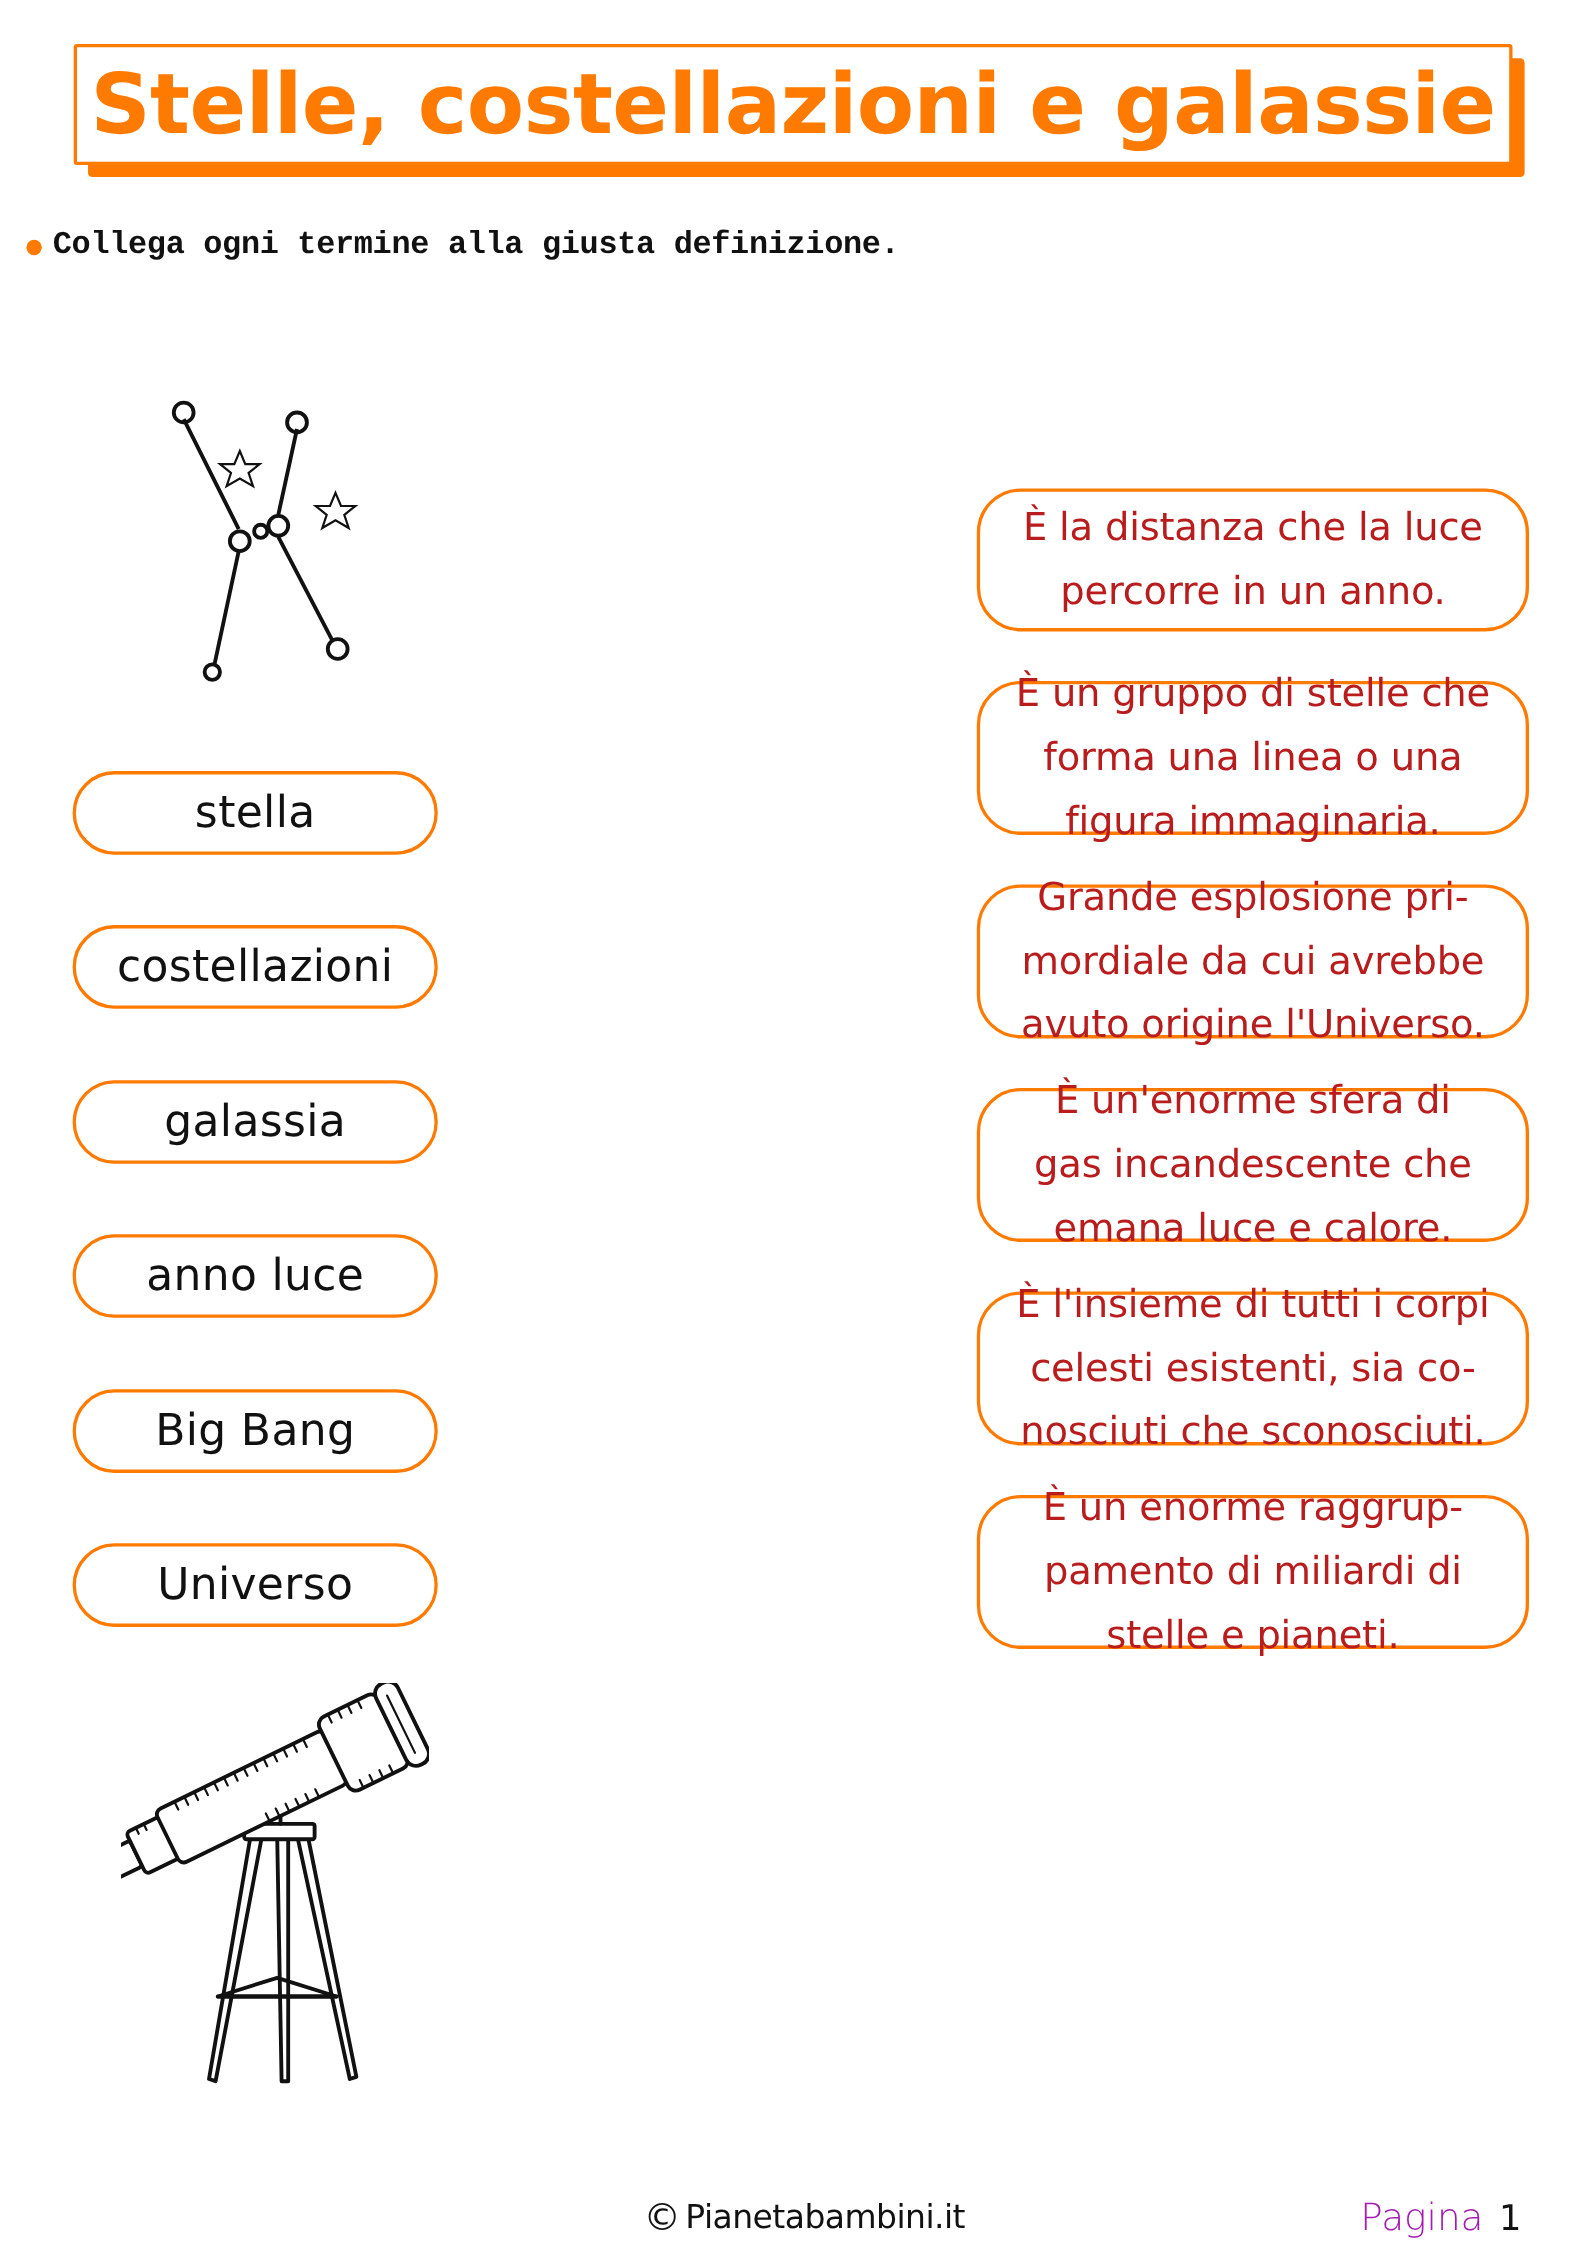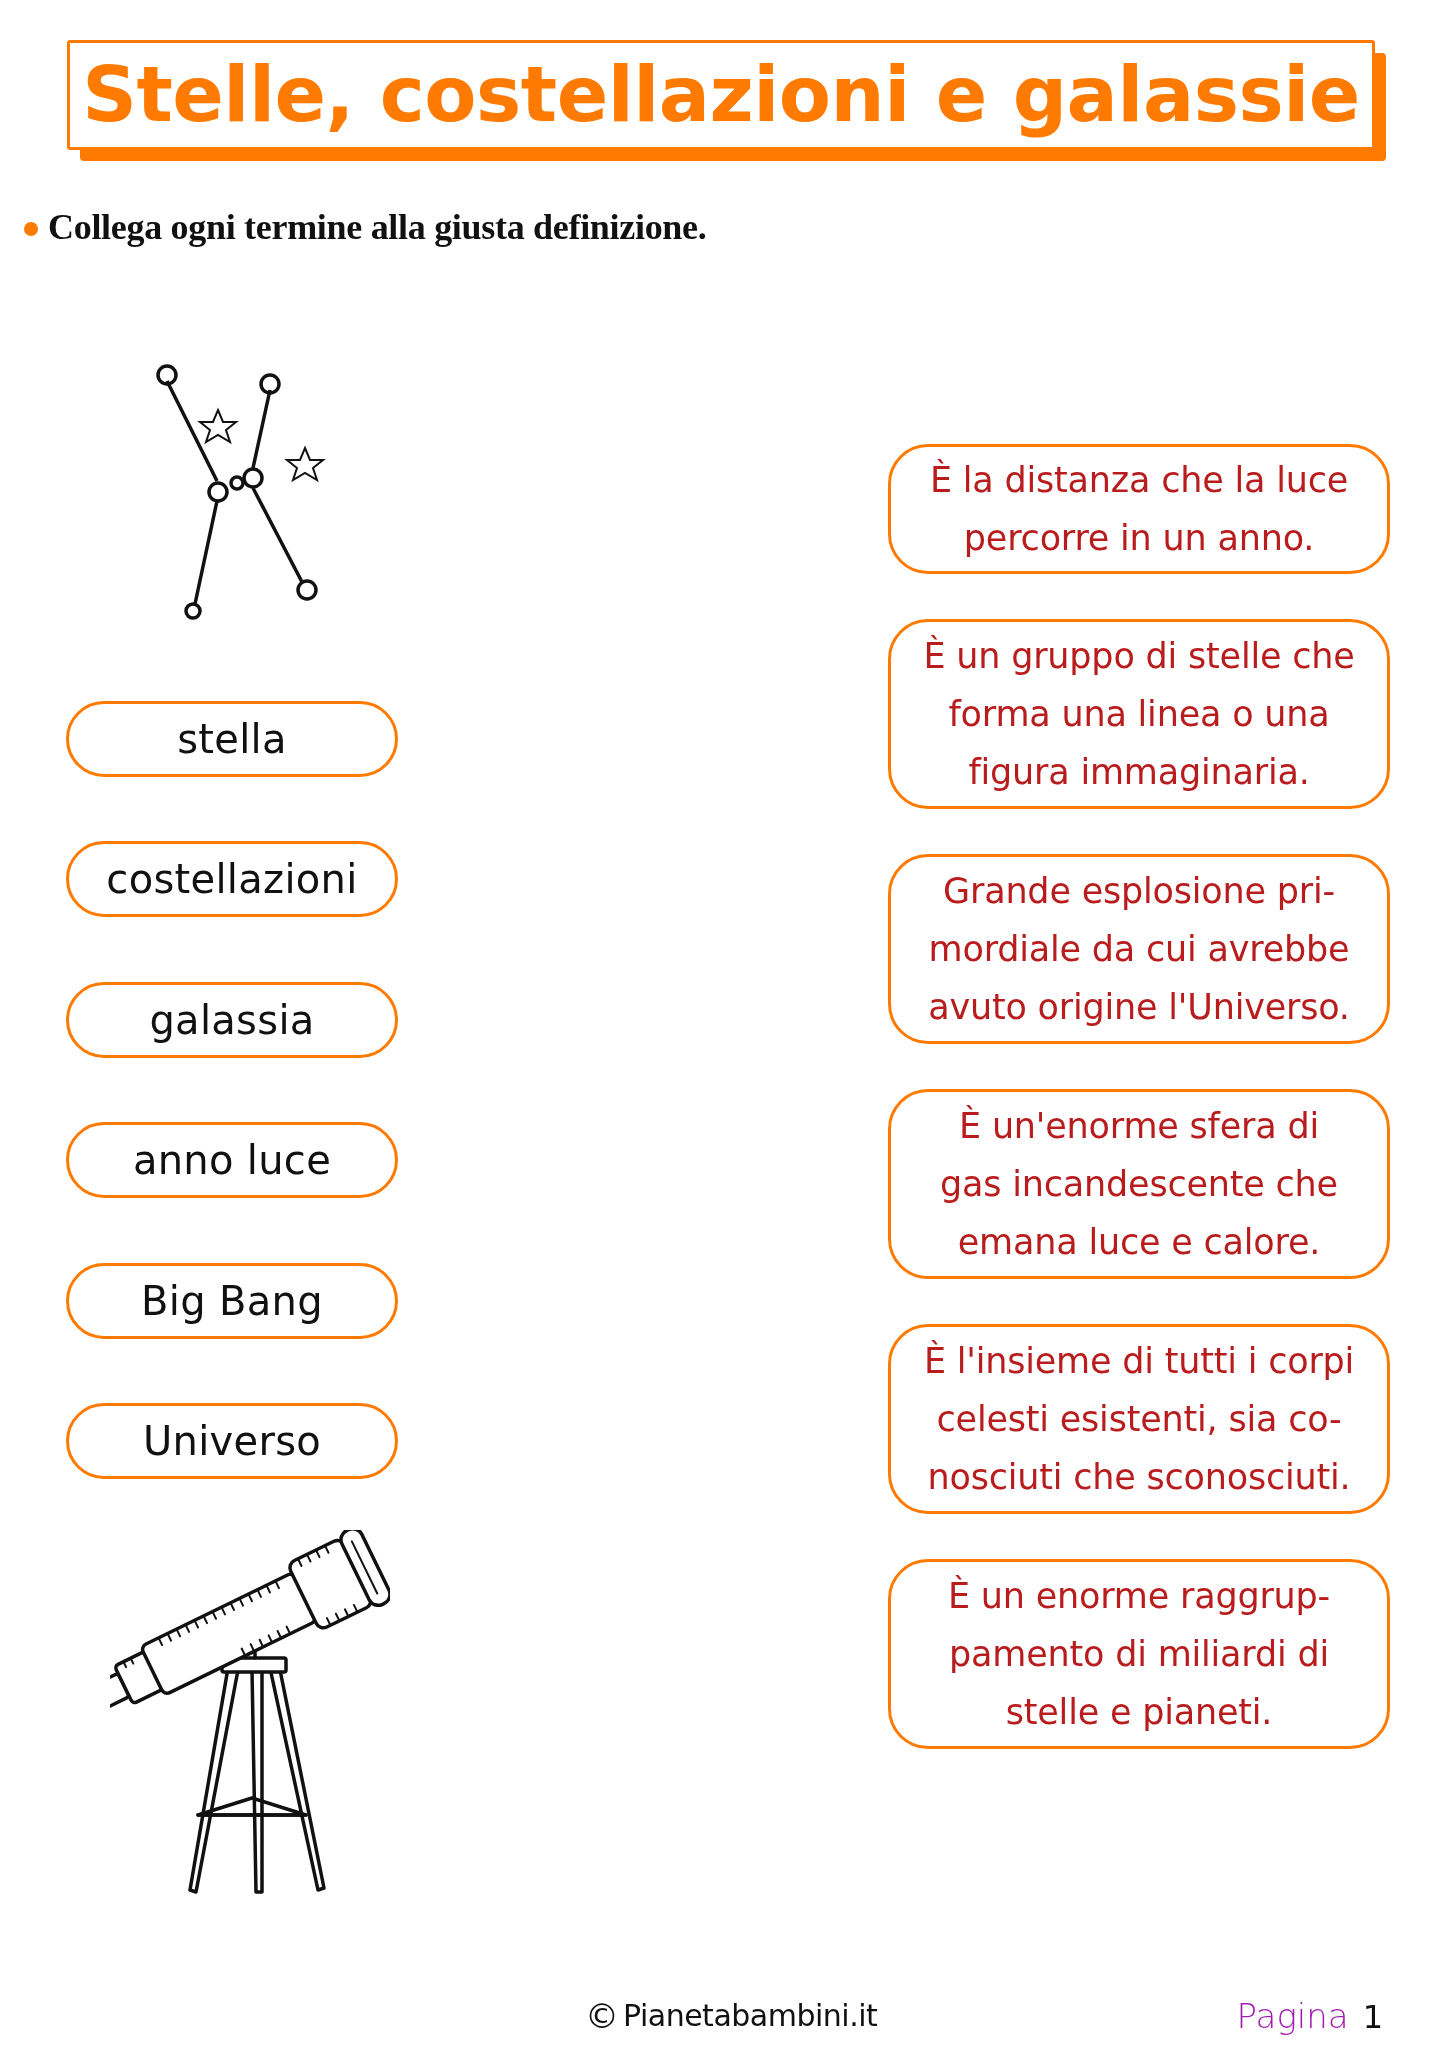--- a/index.html
+++ b/index.html
@@ -40,23 +40,23 @@
       left: 24px; top: 206px;
       display: flex; align-items: center;
       gap: 10px;
     }
     .bullet {
       width: 14px; height: 14px; border-radius: 50%;
       background: #ff7a00;
       margin-top: 4px;
     }
     .instruction-text {
-      font-family: Liberation Serif, serif;
+      font-family: Liberation Mono, monospace;
       font-weight: bold;
-      font-size: 36px;
+      font-size: 29px;
       color: #111;
       letter-spacing: -0.3px;
       text-align: center;
     }
     .constellation {
       position: absolute;
       left: 150px; top: 360px;
       width: 200px; height: 270px;
     }
     .terms {
@@ -89,21 +89,21 @@
       box-sizing: border-box;
       width: 502px;
       border: 3px solid #ff7a00;
       border-radius: 40px;
       display: flex; align-items: center; justify-content: center;
       text-align: center;
       margin-bottom: 45px;
       background: #fff;
     }
     .def.two { height: 130px; }
-    .def.three { height: 190px; }
+    .def.three { height: 140px; }
     .def-text {
       font-family: "DejaVu Sans", sans-serif;
       font-size: 35px;
       line-height: 58px;
       color: #b91c1c;
       white-space: pre-line;
       letter-spacing: -0.2px;
     }
     .telescope {
       position: absolute;

